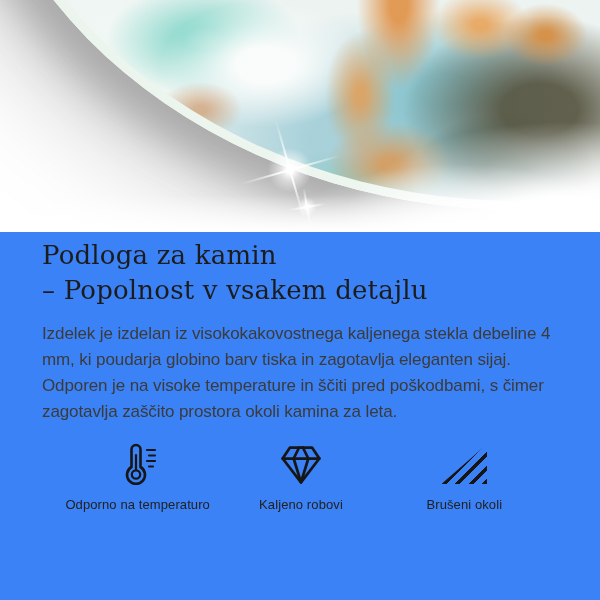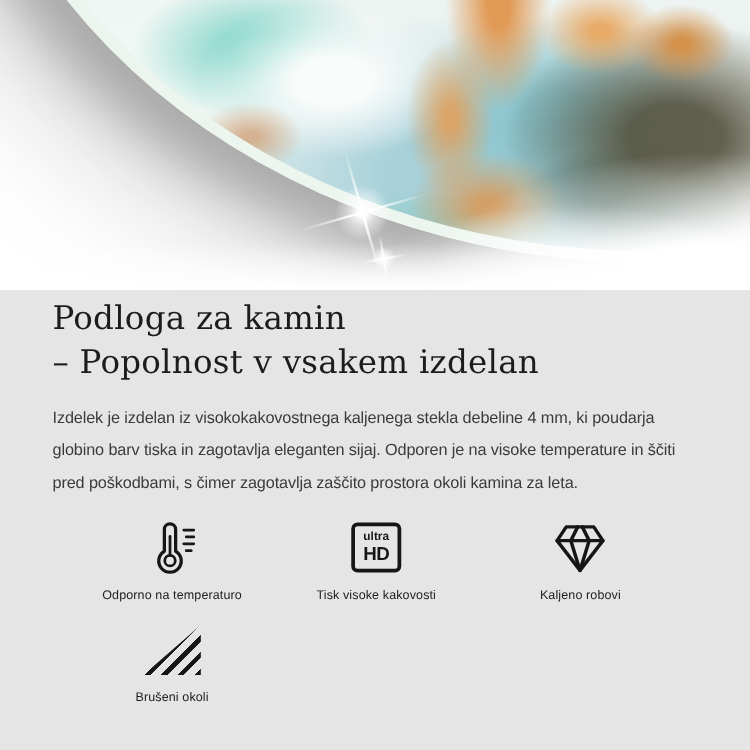--- a/index.html
+++ b/index.html
@@ -2,21 +2,21 @@
 <html style="--text_heading: #1c1c1c; --text_body: #3b3b3b; --text_label: #212121; --icon_color: #161616; --glass_edge_green: #2f6b47; --art_teal: #8fd0c6; --art_blue: #a9cfda; --art_orange: #e29a58; --art_dark_patch: #585744;"><head>
 <meta charset="utf-8">
 <style>
   :root{
     --text_heading:#1c1c1c; --text_body:#3b3b3b; --text_label:#212121;
     --icon_color:#161616; --glass_edge_green:#2f6b47;
   }
   *{margin:0;padding:0;box-sizing:border-box;}
   html,body{width:600px;height:600px;overflow:hidden;background:#fff;}
   body{font-family:"Liberation Sans",sans-serif;}
-  .page{position:relative;width:600px;height:600px;background:#e5e5e5;overflow:hidden;}
+  .page{position:relative;width:600px;height:600px;background:#3b82f6;overflow:hidden;}
 
   
   .hero{position:relative;width:600px;height:232px;overflow:hidden;background:#fff;}
   .glass-outer{
     position:absolute;left:-40px;top:-730px;width:1120px;height:940px;border-radius:50%;
     background:radial-gradient(ellipse at 50% 46%,
       #f7fbf8 55%, #e5f1e8 80%, #bcdcc6 89%, #6ba37e 94%,
       var(--glass_edge_green) 97.5%, #1d4830 100%);
     box-shadow:-24px 22px 40px rgba(100,100,100,.42), -60px 45px 90px rgba(130,130,130,.28);
   }
@@ -56,29 +56,29 @@
     background:linear-gradient(180deg, rgba(255,255,255,0), rgba(255,255,255,.95) 42%, #fff 50%, rgba(255,255,255,.95) 58%, rgba(255,255,255,0));}
   .sparkle-core{position:absolute;left:50%;top:50%;width:46px;height:46px;transform:translate(-50%,-50%);
     background:radial-gradient(circle, #fff 0 10%, rgba(255,255,255,.55) 32%, rgba(255,255,255,0) 68%);}
   .sparkle.small .sparkle-core{width:20px;height:20px;}
 
   
   .content{position:relative;padding:0 40px 0 42px;}
   .heading{margin-top:6px;font-family:"DejaVu Serif","Liberation Serif",serif;
     font-weight:400;color:var(--text_heading);font-size:26px;line-height:35px;letter-spacing:.2px;}
   .heading span{display:block;}
-  .paragraph{margin-top:13px;max-width:532px;font-size:13px;line-height:26px;
+  .paragraph{margin-top:13px;max-width:532px;font-size:17px;line-height:26px;
     color:var(--text_body);letter-spacing:-0.1px;}
 
   
   .features{margin-top:14px;padding:0 14px;display:grid;grid-template-columns:repeat(3,1fr);
     row-gap:13px;}
   .feature{display:flex;flex-direction:column;align-items:center;}
   .icon-wrap{height:50px;display:flex;align-items:center;justify-content:center;color:var(--icon_color);}
-  .feature-label{margin-top:8px;font-size:10px;color:var(--text_label);letter-spacing:.1px;white-space:nowrap;}
+  .feature-label{margin-top:8px;font-size:13px;color:var(--text_label);letter-spacing:.1px;white-space:nowrap;}
 
   .uhd-box{width:40px;height:40px;border:3px solid var(--icon_color);border-radius:5px;
     display:flex;flex-direction:column;align-items:center;justify-content:center;line-height:1;}
   .uhd-top{font-size:9.5px;font-weight:700;letter-spacing:0;}
   .uhd-bottom{font-size:15px;font-weight:700;margin-top:1px;letter-spacing:-.5px;}
 
   .stripes-tri{width:46px;height:40px;
     clip-path:polygon(0 100%, 100% 0, 100% 100%);
     background:repeating-linear-gradient(135deg, var(--icon_color) 0 3.5px, transparent 3.5px 9.5px);}
 
@@ -113,47 +113,38 @@
     </div>
     <div class="sparkle small">
       <div class="sparkle-core"></div>
     </div>
     <div class="hero-fade"></div>
   </div>
 
   <div class="content">
     <h1 class="heading">
       <span>Podloga za kamin</span>
-      <span>– Popolnost v vsakem izdelan</span>
+      <span>– Popolnost v vsakem detajlu</span>
     </h1>
     <p class="paragraph">Izdelek je izdelan iz visokokakovostnega kaljenega stekla debeline 4 mm, ki poudarja globino barv tiska in zagotavlja eleganten sijaj. Odporen je na visoke temperature in ščiti pred poškodbami, s čimer zagotavlja zaščito prostora okoli kamina za leta.</p>
 
     <div class="features">
 
       <div class="feature">
         <div class="icon-wrap">
           <svg class="ic" width="48" height="48" viewBox="0 0 48 48" fill="none" stroke="currentColor" stroke-width="2.6" stroke-linecap="round" stroke-linejoin="round">
             <path d="M17.5 9.5a4.5 4.5 0 0 1 9 0V27a9 9 0 1 1-9 0Z"></path>
             <circle cx="22" cy="34.5" r="4.2" stroke-width="2.2"></circle>
             <path d="M22 15v15" stroke-width="2.2"></path>
             <path d="M33 10h8M35 15.5h6M33 21h8M35 26.5h4" stroke-width="2.2"></path>
           </svg>
         </div>
         <div class="feature-label">Odporno na temperaturo</div>
       </div>
 
-      <div class="feature">
-        <div class="icon-wrap">
-          <div class="uhd-box">
-            <span class="uhd-top">ultra</span>
-            <span class="uhd-bottom">HD</span>
-          </div>
-        </div>
-        <div class="feature-label">Tisk visoke kakovosti</div>
-      </div>
 
 
       <div class="feature">
         <div class="icon-wrap">
           <svg class="ic" width="44" height="44" viewBox="0 0 24 24" fill="none" stroke="currentColor" stroke-width="1.5" stroke-linecap="round" stroke-linejoin="round">
             <path d="M6 3h12l4 6-10 13L2 9Z"></path>
             <path d="M11 3 8 9l4 13 4-13-3-6"></path>
             <path d="M2 9h20"></path>
           </svg>
         </div>

